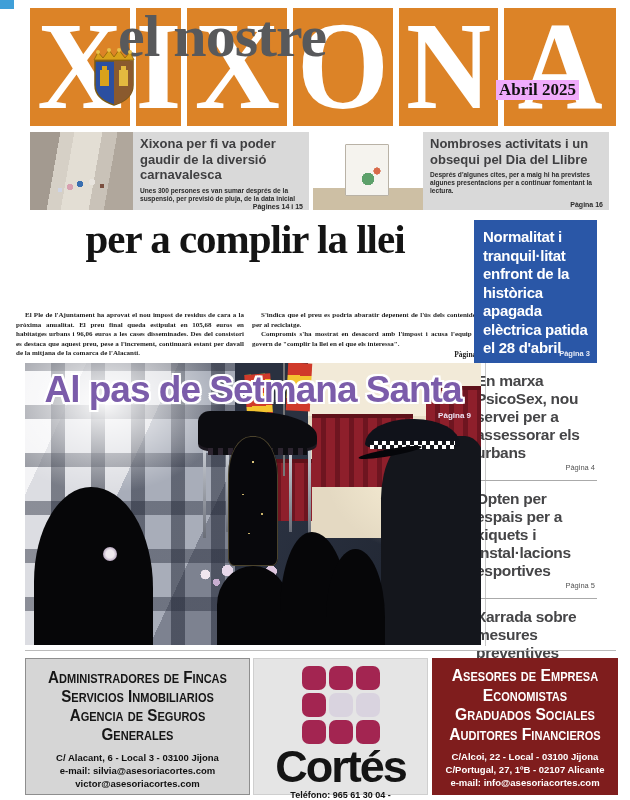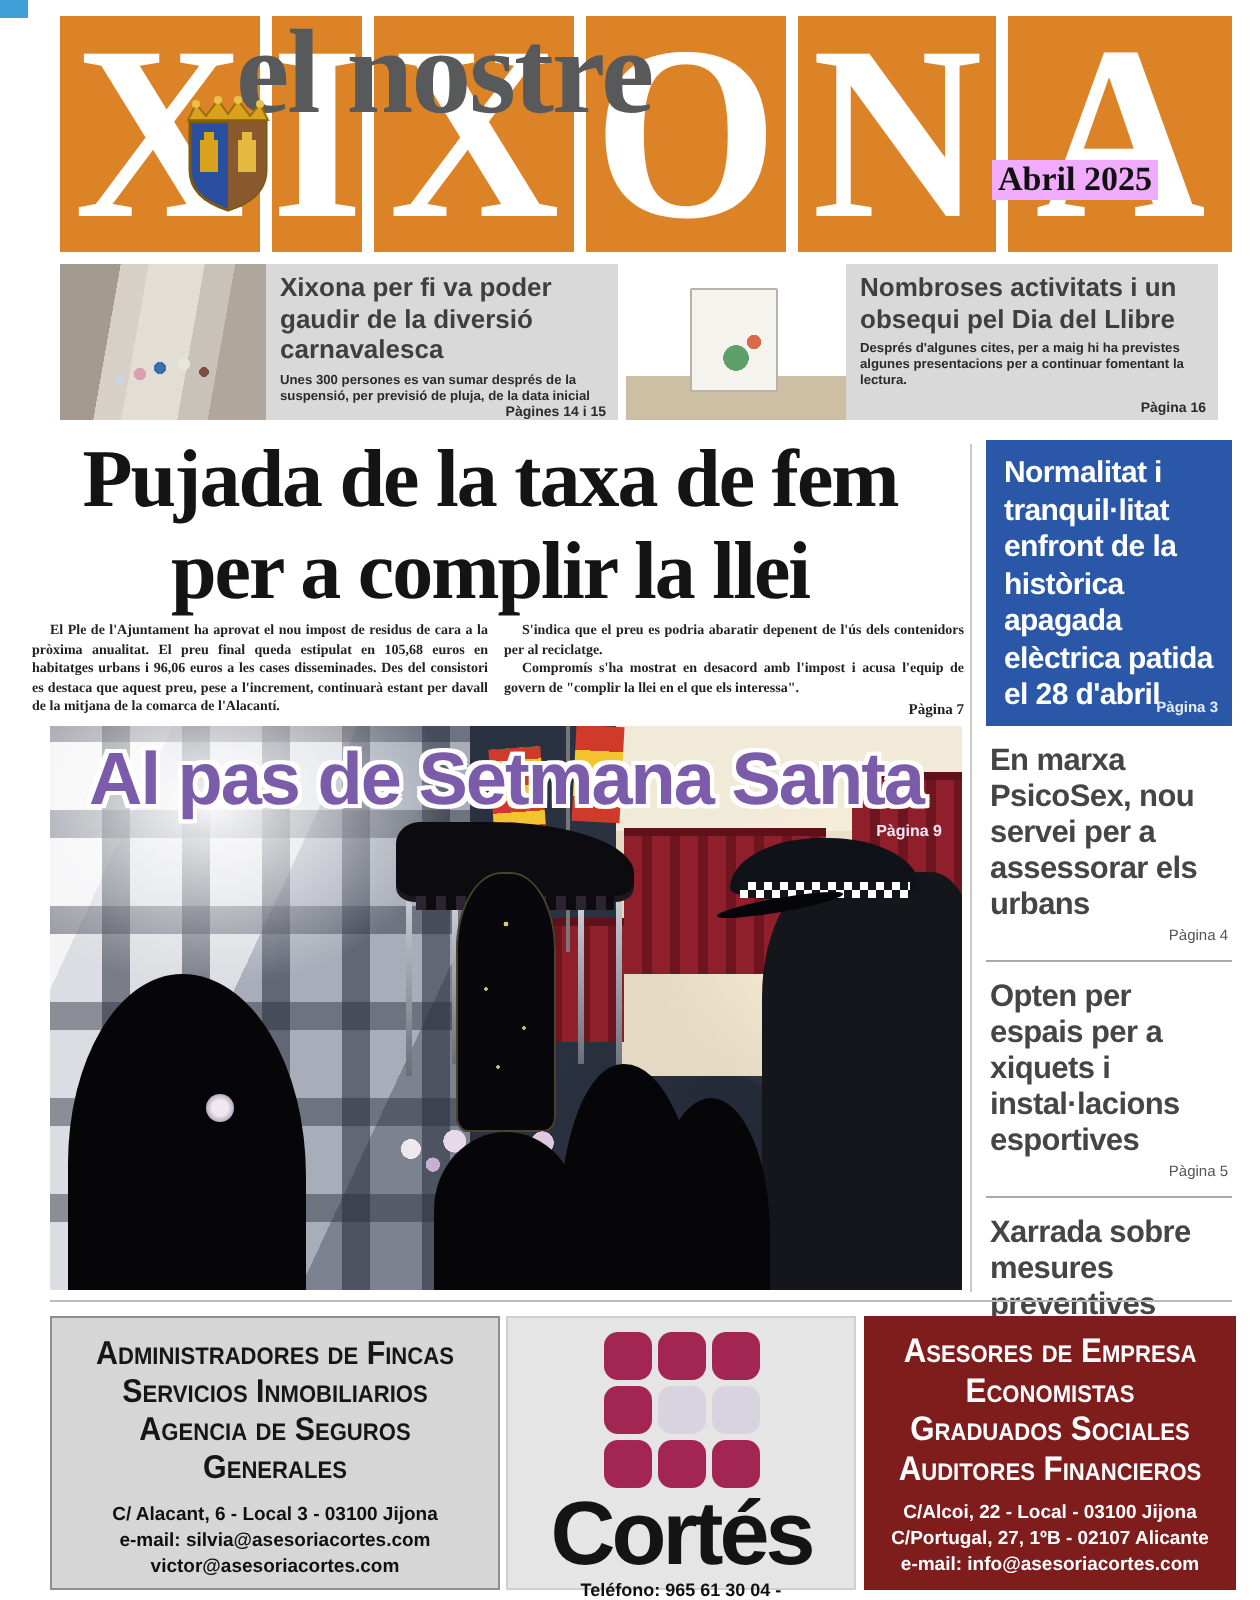--- a/index.html
+++ b/index.html
@@ -53,21 +53,21 @@
   .headline { position:absolute; left:6px; top:216px; width:478px; text-align:center;
     font-family:"Liberation Serif", serif; font-weight:700; font-size:41px; line-height:46px; color:#141414; letter-spacing:-1px; }
   .lede { position:absolute; top:311px; font-family:"Liberation Serif", serif; font-weight:700; font-size:7px; line-height:9.5px; color:#222; text-align:justify; }
   .lede p { text-indent:9px; }
   .col1 { left:16px; width:228px; }
   .col2 { left:252px; width:230px; }
   .lede .pref { text-align:right; font-size:7.5px; text-indent:0; margin-top:1px; }
 
   
   .vrule { position:absolute; left:485px; top:222px; width:1px; height:424px; background:#c9c9c9; }
-  .sidebar { position:absolute; left:493px; top:220px; width:123px; }
+  .sidebar { position:absolute; left:474px; top:220px; width:123px; }
   .s-blue { background:#2a57a7; color:#fff; padding:8px 8px 6px 9px; height:143px; position:relative; }
   .s-blue .txt { font-weight:700; font-size:15px; line-height:18.5px; letter-spacing:-0.3px; }
   .s-blue .pref { position:absolute; right:7px; bottom:5px; font-weight:700; font-size:7.5px; color:#e8ecf6; }
   .s-item { padding:9px 2px 4px 2px; }
   .s-item .txt { font-weight:700; font-size:15.5px; line-height:18px; color:#454547; letter-spacing:-0.3px; }
   .s-item .pref { display:block; text-align:right; font-weight:400; font-size:7.5px; color:#555; margin-top:1px; }
   .s-rule { height:1px; background:#aaa; margin:4px 0 0 0; }
 
   
   .photo { position:absolute; left:25px; top:363px; width:456px; height:282px; background:linear-gradient(110deg,#2a3140 0 55%, #1c212c); overflow:hidden; }
@@ -198,21 +198,20 @@
         <div class="book"></div>
       </div>
     <div class="t-text">
       <div class="t-head">Nombroses activitats i un obsequi pel Dia del Llibre</div>
       <div class="t-sum">Després d'algunes cites, per a maig hi ha previstes algunes presentacions per a continuar fomentant la lectura.</div>
       <div class="t-page">Pàgina 16</div>
     </div>
   </div>
 
   <div class="headline">
-    <div>Pujada de la taxa de fem</div>
     <div>per a complir la llei</div>
   </div>
   <div class="lede col1">
     <p>El Ple de l'Ajuntament ha aprovat el nou impost de residus de cara a la pròxima anualitat. El preu final queda estipulat en 105,68 euros en habitatges urbans i 96,06 euros a les cases disseminades. Des del consistori es destaca que aquest preu, pese a l'increment, continuarà estant per davall de la mitjana de la comarca de l'Alacantí.</p>
   </div>
   <div class="lede col2">
     <p>S'indica que el preu es podria abaratir depenent de l'ús dels contenidors per al reciclatge.</p>
     <p>Compromís s'ha mostrat en desacord amb l'impost i acusa l'equip de govern de "complir la llei en el que els interessa".</p>
     <div class="pref">Pàgina 7</div>
   </div>

